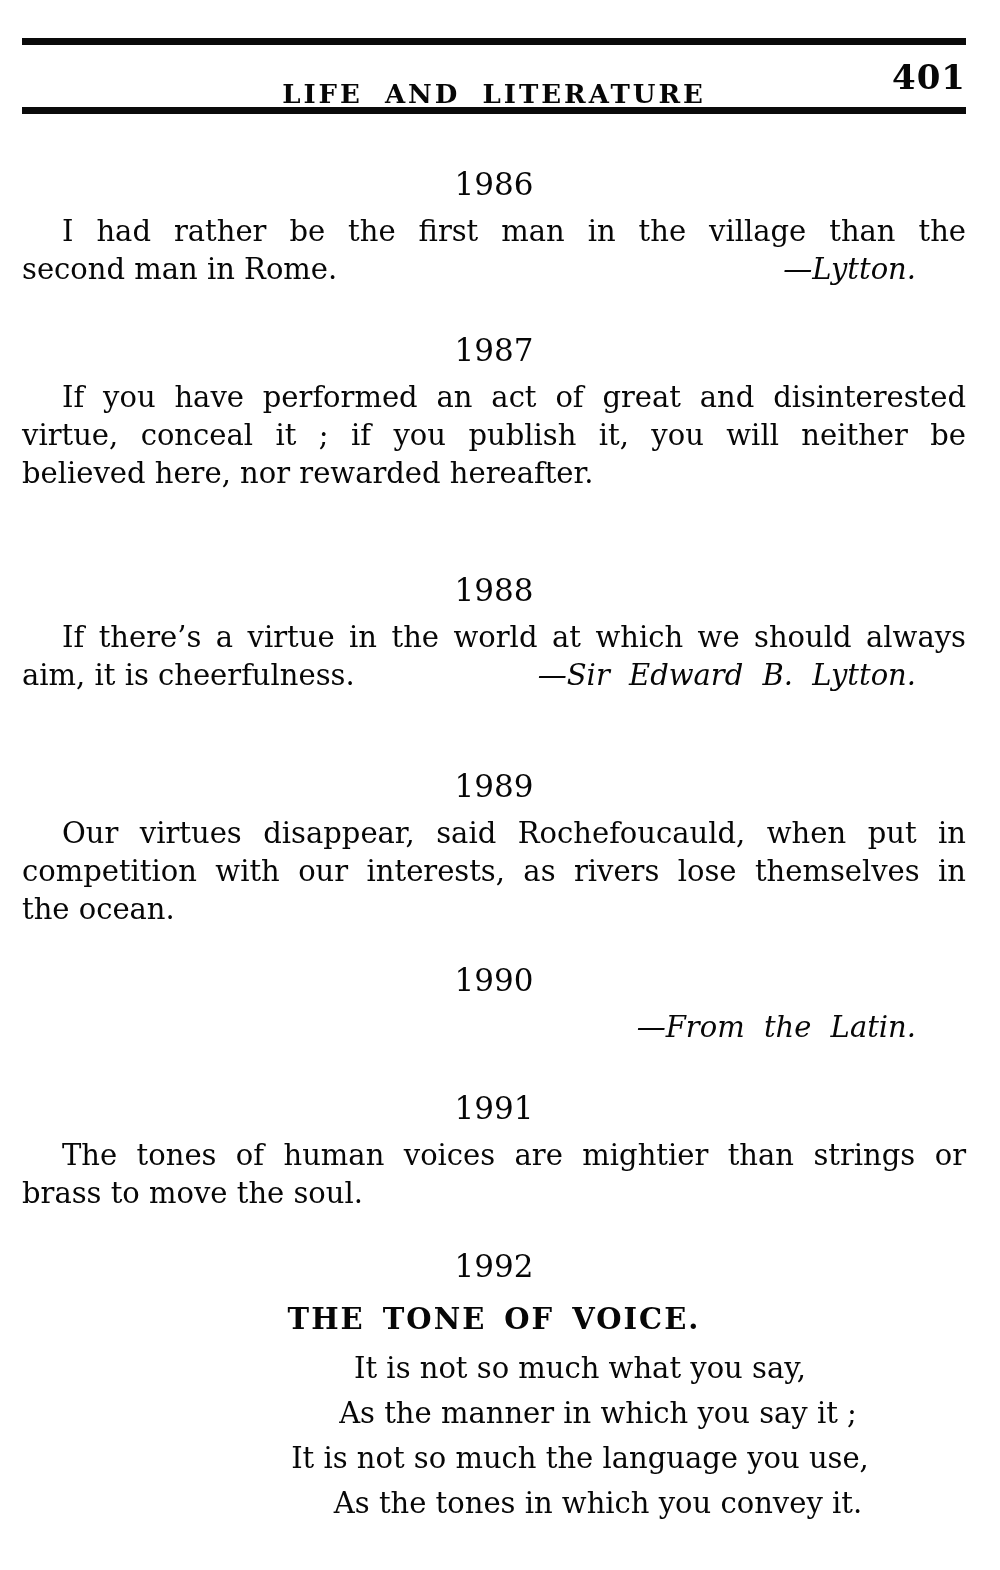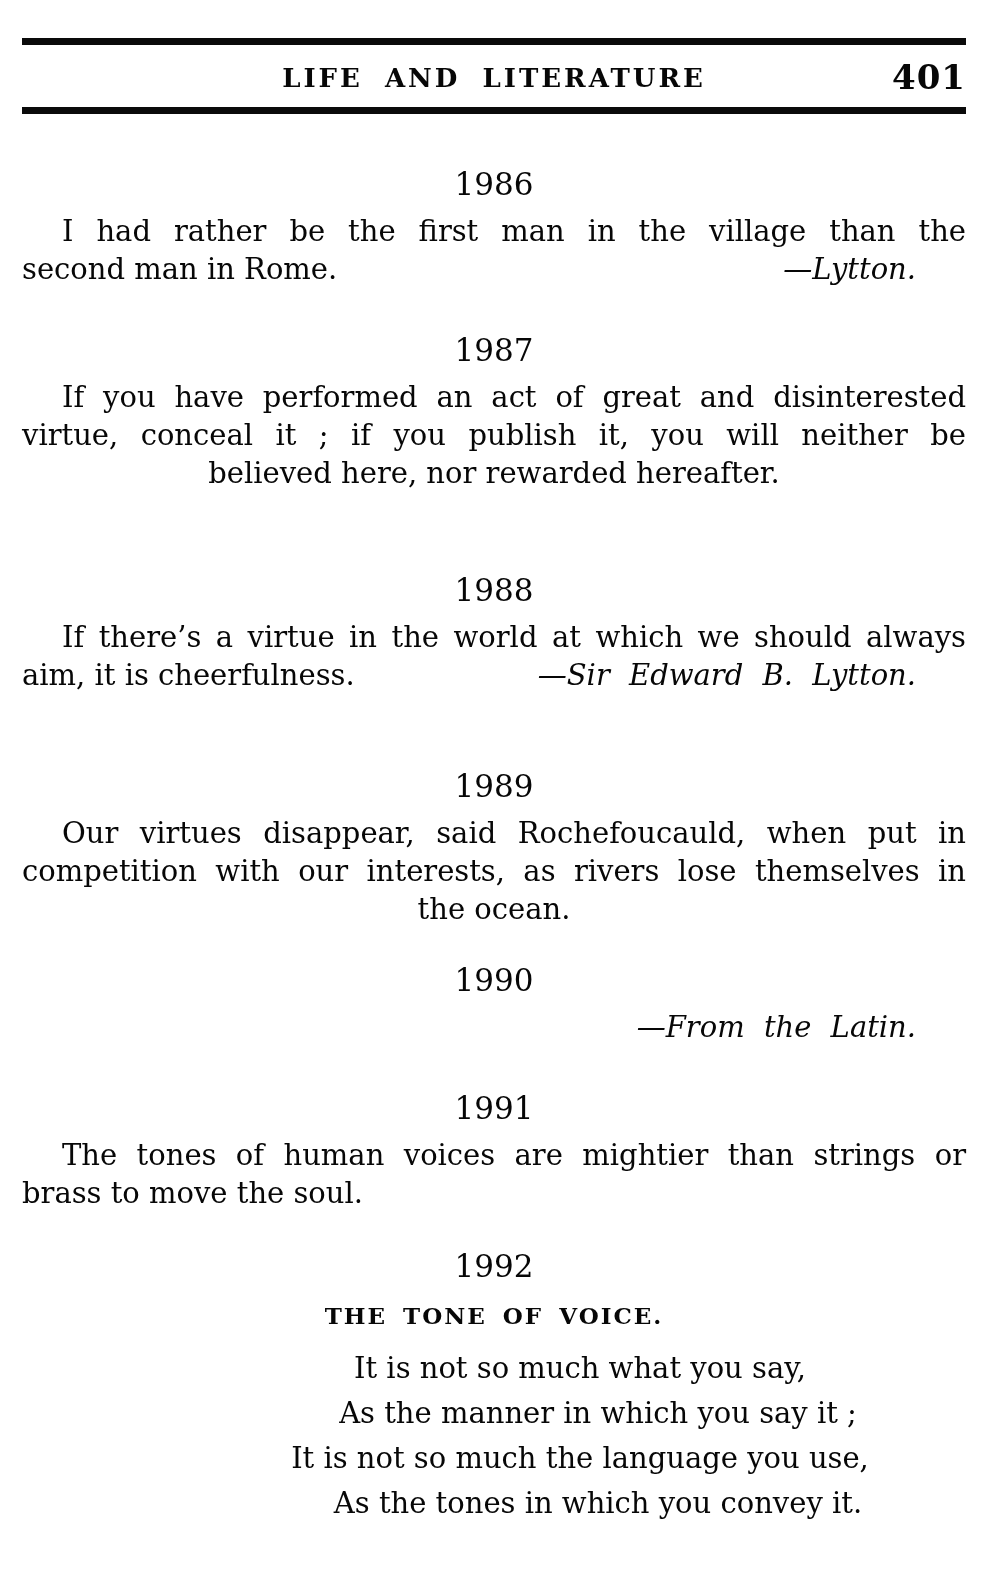--- a/index.html
+++ b/index.html
@@ -11,61 +11,61 @@
     font-family: "DejaVu Serif", serif;
     overflow: hidden;
   }
   .page { width: 100%; height: 100%; padding: 0 34px 0 22px; }
 
   
   .rule { height: 7px; background: #0a0a0a; }
   .rule-top { margin-top: 38px; }
   .header-row { position: relative; height: 52px; margin-top: 10px; }
   .header-title {
-    position: absolute; left: 0; right: 0; top: 8px;
+    position: absolute; left: 0; right: 0; top: 24px;
     text-align: center;
     font-size: 26px; font-weight: 700;
     letter-spacing: 3px; word-spacing: 10px;
   }
   .page-number {
     position: absolute; right: 0; top: 2px;
     font-size: 34px; font-weight: 700; letter-spacing: 1px;
   }
 
   
   .entry-number {
     text-align: center;
     font-size: 31px; line-height: 40px; height: 40px;
   }
   .mt50 { margin-top: 50px; } .mt42 { margin-top: 42px; }
   .mt78 { margin-top: 78px; } .mt72 { margin-top: 72px; }
   .mt32 { margin-top: 32px; } .mt34 { margin-top: 34px; }
 
   .body-block { margin-top: 8px; }
-  .line { font-size: 29px; line-height: 38px; white-space: nowrap; text-align: center; }
+  .line { font-size: 29px; line-height: 38px; white-space: nowrap; }
   .justify { text-align: justify; text-align-last: justify; white-space: normal; }
   .indent { text-indent: 40px; }
   .lastline {
     display: flex; justify-content: space-between; align-items: baseline;
     font-size: 29px; line-height: 38px;
   }
   .attribution { font-style: italic; padding-right: 50px; }
   .attr-spaced { word-spacing: 10px; }
   .attr-line {
     text-align: right; font-style: italic;
     font-size: 29px; line-height: 38px;
     padding-right: 50px; word-spacing: 10px;
   }
   .spaced { word-spacing: 8px; }
 
   
   .subtitle {
     margin-top: 16px; height: 30px;
     text-align: center;
-    font-size: 23px; font-weight: 700; letter-spacing: 2px; word-spacing: 6px;
+    font-size: 29px; font-weight: 700; letter-spacing: 2px; word-spacing: 6px;
   }
   .poem { margin-top: 14px; padding-left: 172px; }
   .poem-line { font-size: 29px; line-height: 45px; white-space: nowrap; text-align: center; }
   .poem-indent { padding-left: 36px; }
 </style>
 </head>
 <body>
 
 <div class="page">
 

